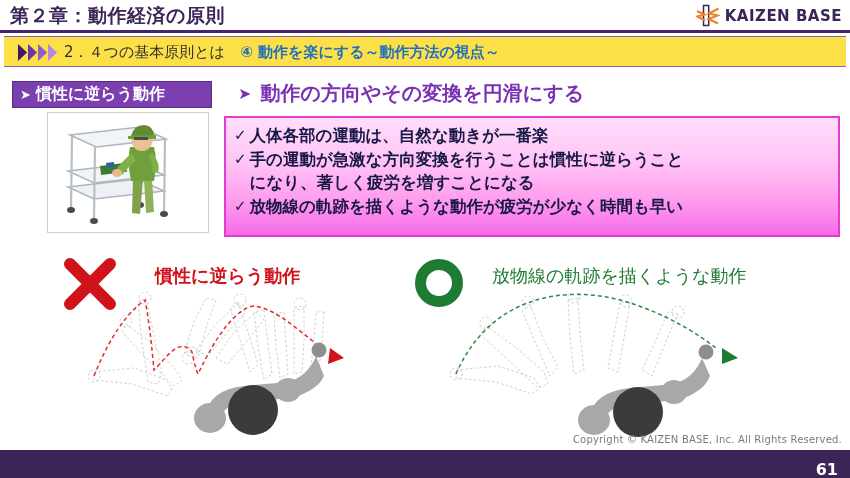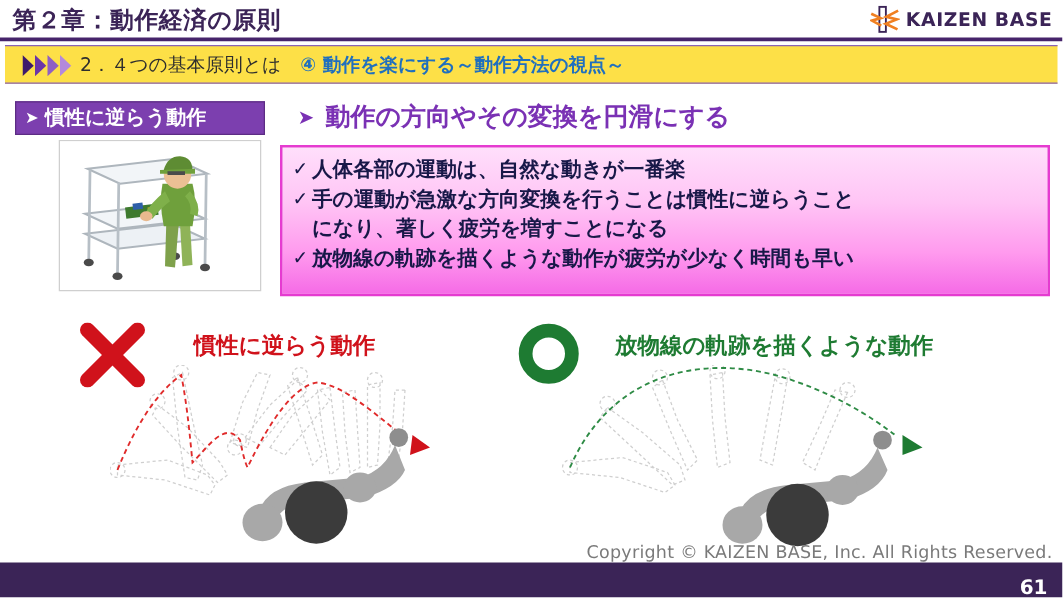--- a/index.html
+++ b/index.html
@@ -122,33 +122,33 @@
   .x-mark { position: absolute; left: 63px; top: 258px; width: 54px; height: 52px; }
   .o-mark { position: absolute; left: 414px; top: 258px; width: 50px; height: 50px; }
   .lbl-ng {
     position: absolute; left: 155px; top: 264px;
     font-size: 18px; font-weight: bold; color: #D0121B;
     white-space: nowrap;
     text-align: right;
   }
   .lbl-ok {
     position: absolute; left: 492px; top: 264px;
-    font-size: 18px; font-weight: bold; color: #1E7B32;
+    font-size: 18px; font-weight: normal; color: #1E7B32;
     white-space: nowrap;
   }
 
   
   .diag-l { position: absolute; left: 88px; top: 292px; width: 330px; height: 148px; }
   .diag-r { position: absolute; left: 448px; top: 292px; width: 330px; height: 148px; }
   .diag-l svg, .diag-r svg { display: block; }
 
   
   .copy {
     position: absolute; right: 8px; top: 434px;
-    font-size: 14px; color: #7A7A7A;
+    font-size: 10px; color: #7A7A7A;
     white-space: nowrap;
     letter-spacing: 0.2px;
   }
   .foot-bar {
     position: absolute; left: 0; top: 450px;
     width: 850px; height: 28px;
     background: #3B2457;
   }
   .pageno {
     position: absolute; right: 12px; top: 460px;

